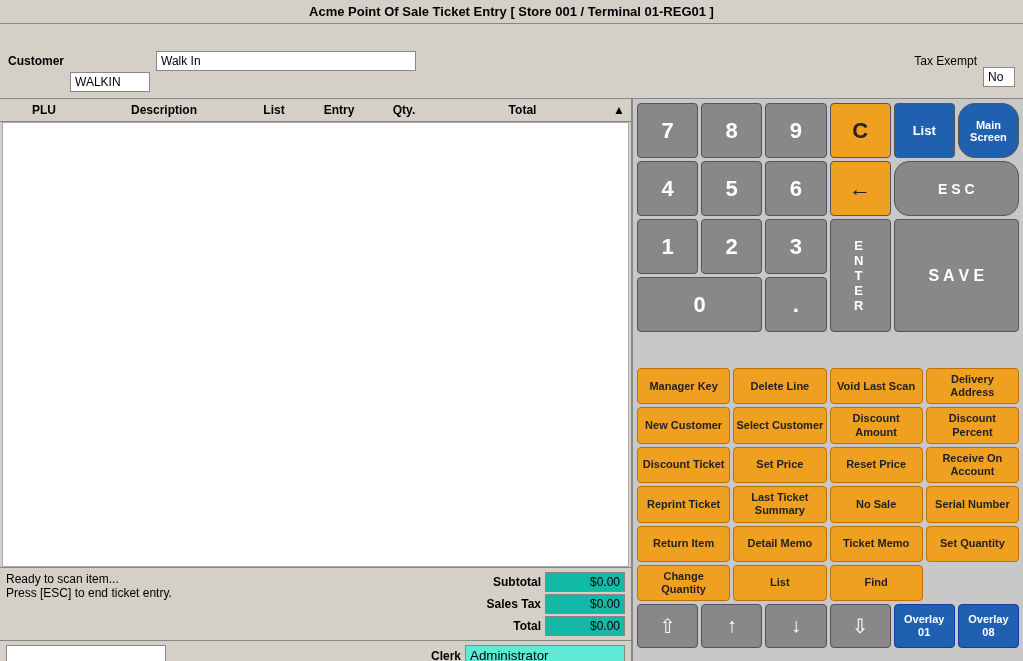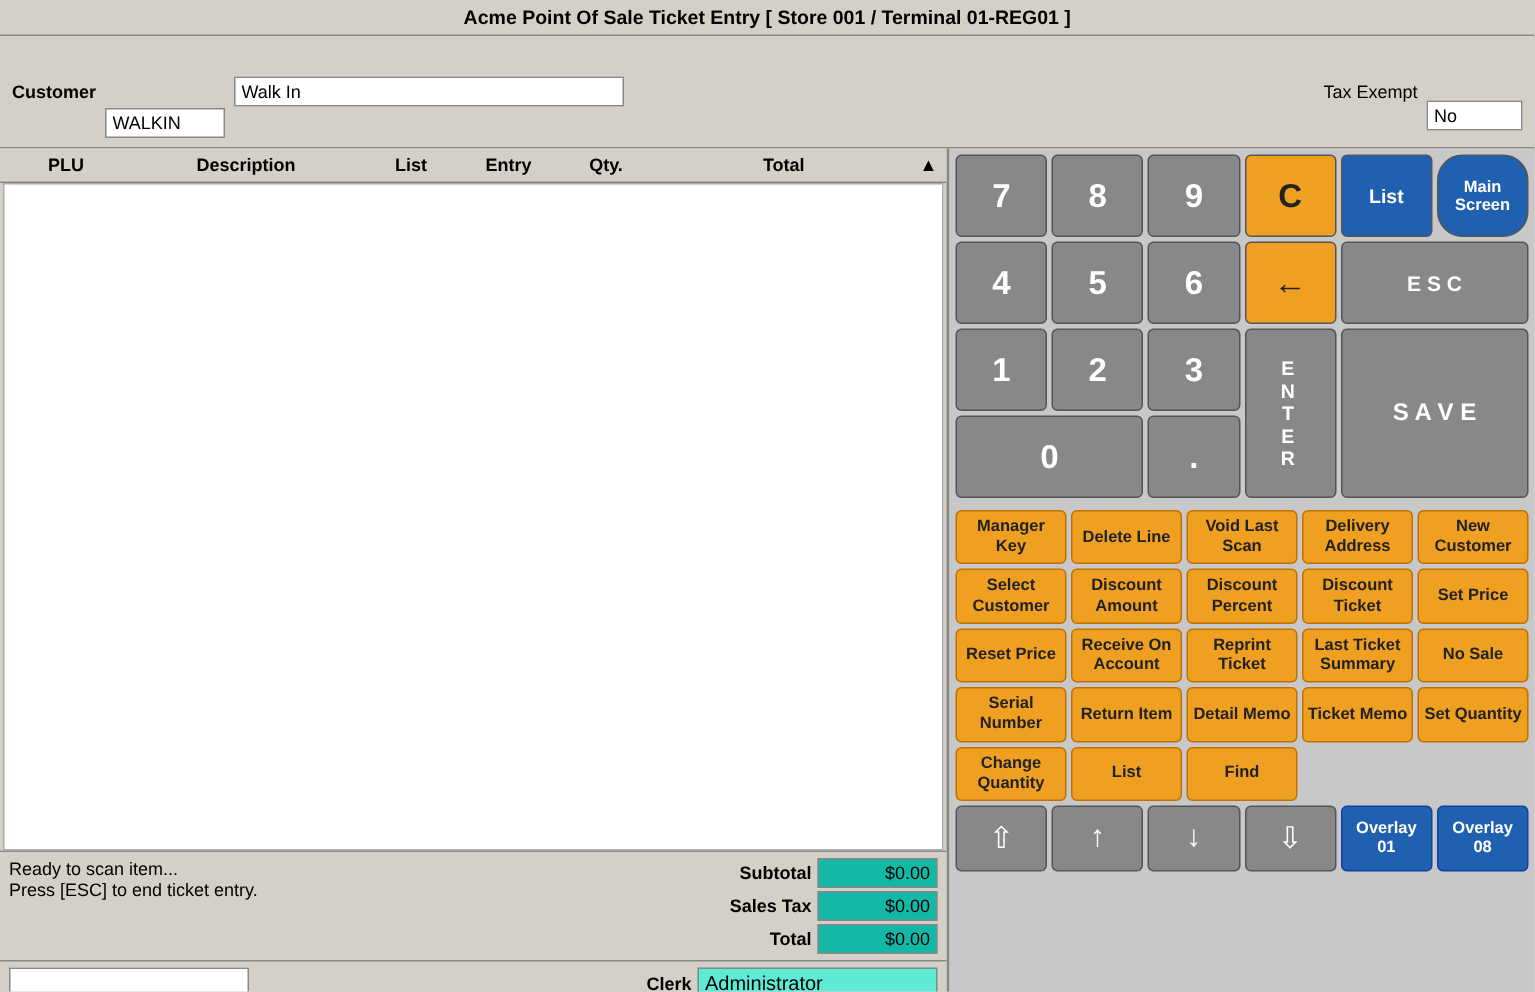--- a/index.html
+++ b/index.html
@@ -186,22 +186,23 @@
     }
     .top-numpad {
       display: grid;
       grid-template-columns: repeat(4, 62px);
       grid-template-rows: repeat(4, 55px);
       gap: 3px;
       justify-content: center;
     }
     .action-grid {
       display: grid;
-      grid-template-columns: repeat(5, 1fr);
+      grid-template-columns: repeat(4, 1fr);
       gap: 3px;
+      margin-top: 28px;
     }
     .arrow-row {
       display: grid;
       grid-template-columns: repeat(6, 1fr);
       gap: 3px;
     }
     .arrow-btn {
       background: #888;
       color: white;
       border: 1px solid #555;
@@ -219,21 +220,21 @@
 
 <div class="title-bar">
   <span>Acme Point Of Sale Ticket Entry  [ Store 001 / Terminal 01-REG01 ]</span>
 </div>
 
 <div class="customer-bar">
   <label>Customer</label>
   <input type="text" value="WALKIN" style="width: 80px; margin-top: 42px;">
   <input type="text" value="Walk In" style="width: 260px;">
   <span style="margin-left:auto;">Tax Exempt</span>
-  <input type="text" value="No" style="width: 64px; margin-top: 32px;">
+  <input type="text" value="No" style="width: 32px; margin-top: 32px;">
 </div>
 
 <div class="main-area">
 
   <div class="ticket-panel">
 
     <div class="ticket-header">
       <span>PLU</span>
       <span>Description</span>
       <span>List</span>
@@ -281,21 +282,21 @@
         <div class="num-btn ">7</div>
         <div class="num-btn ">8</div>
         <div class="num-btn ">9</div>
         <div class="num-btn orange">C</div>
         <div class="num-btn list-btn" style="background: rgb(32, 96, 176); color: white; font-size: 13px;">List</div>
         <div class="num-btn mainscreen-btn" style="background: rgb(32, 96, 176); color: white; font-size: 11px; border-radius: 17px;">Main<br>Screen</div>
         <div class="num-btn ">4</div>
         <div class="num-btn ">5</div>
         <div class="num-btn ">6</div>
         <div class="num-btn orange">←</div>
-        <div class="num-btn " style="grid-column: span 2; font-size: 14px;">E S C</div>
+        <div class="num-btn " style="grid-column: span 2; font-size: 14px; border-radius: 15px;">E S C</div>
         <div class="num-btn ">1</div>
         <div class="num-btn ">2</div>
         <div class="num-btn ">3</div>
         <div class="num-btn enter-btn" style="grid-row: span 2; font-size: 13px; letter-spacing: 3px;">E<br>N<br>T<br>E<br>R</div>
         <div class="num-btn save-btn" style="grid-area: span 2 / span 2; font-size: 16px;">S A V E</div>
         <div class="num-btn zero-btn" style="grid-column: span 2;">0</div>
         <div class="num-btn ">.</div>
       </div>
 
     <div style="display:grid; grid-template-columns: repeat(6,1fr); gap:3px; margin-bottom:2px;">

